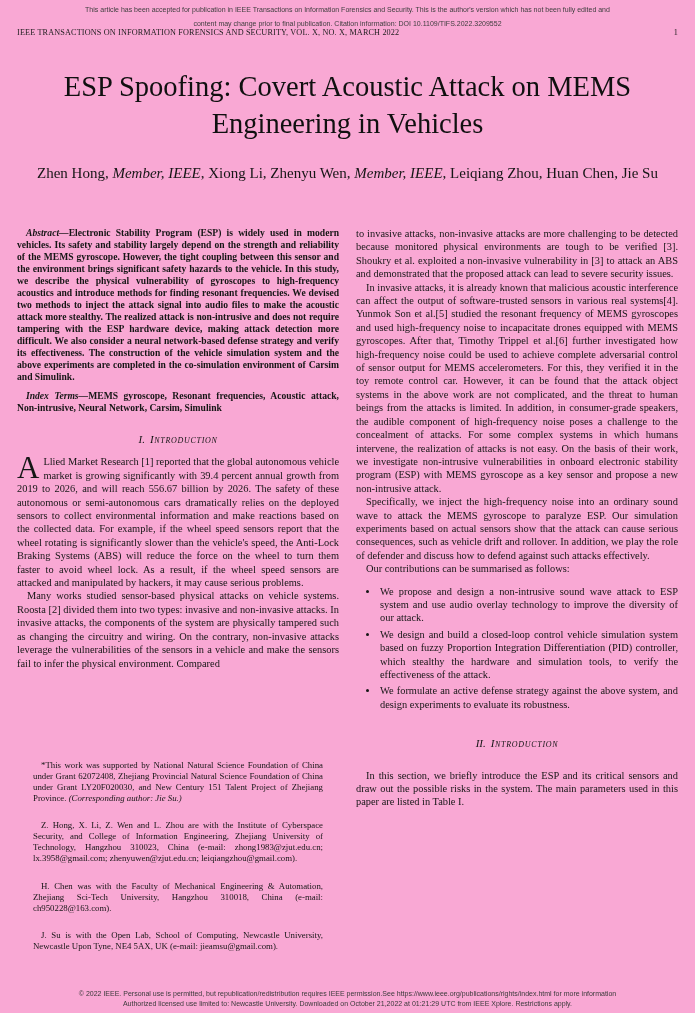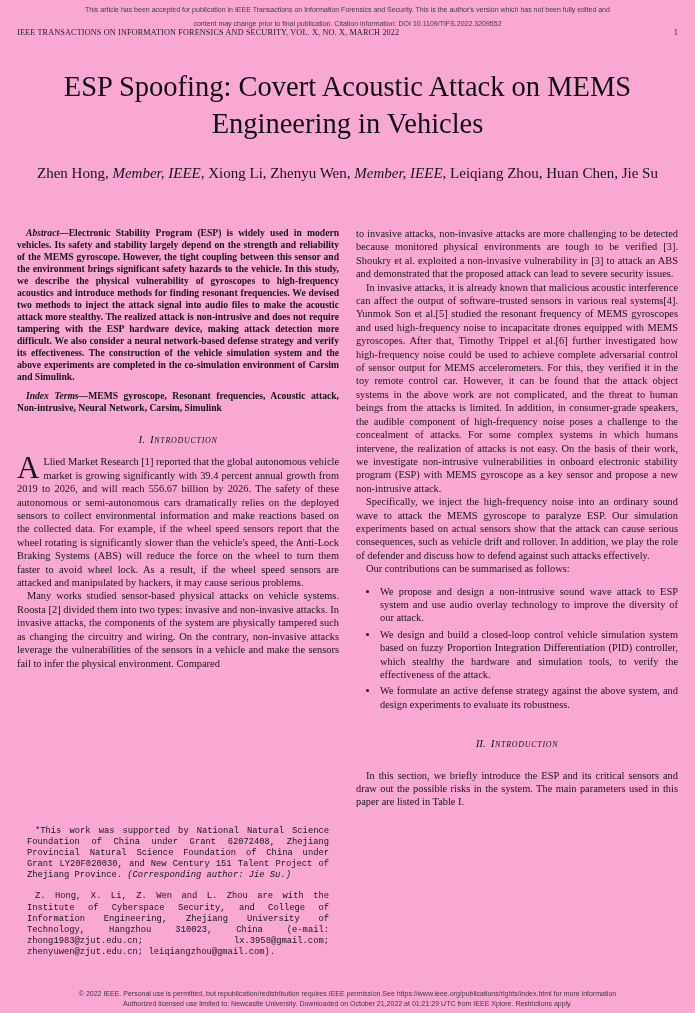--- a/index.html
+++ b/index.html
@@ -85,21 +85,21 @@
     float: left;
     font-size: 31px;
     line-height: 24px;
     padding: 1px 4px 0 0;
   }
   .footnotes {
     margin-top: auto;
     font-size: 8.8px;
     line-height: 11.1px;
   }
-  .footnotes p { text-indent: 8px; margin: 10px; font-family: Liberation Mono, monospace; }
+  .footnotes p { text-indent: 8px; margin: 16px; }
   .footnotes i { font-style: italic; }
   .bullets {
     margin: 9px 0 6px 0;
     padding-left: 23px;
     list-style-type: disc;
   }
   .bullets li { margin-bottom: 3px; padding-left: 1px; }
   .footer {
     position: absolute;
     bottom: 5px; left: 4px; right: 4px;
@@ -146,20 +146,22 @@
     </h2>
     <p>
       <span class="dropcap">A</span><span>Llied Market Research [1] reported that the global autonomous vehicle market is growing significantly with 39.4 percent annual growth from 2019 to 2026, and will reach 556.67 billion by 2026. The safety of these autonomous or semi-autonomous cars dramatically relies on the deployed sensors to collect environmental information and make reactions based on the collected data. For example, if the wheel speed sensors report that the wheel rotating is significantly slower than the vehicle's speed, the Anti-Lock Braking Systems (ABS) will reduce the force on the wheel to turn them faster to avoid wheel lock. As a result, if the wheel speed sensors are attacked and manipulated by hackers, it may cause serious problems.</span>
     </p>
     <p class="indent">Many works studied sensor-based physical attacks on vehicle systems. Roosta [2] divided them into two types: invasive and non-invasive attacks. In invasive attacks, the components of the system are physically tampered such as changing the circuitry and wiring. On the contrary, non-invasive attacks leverage the vulnerabilities of the sensors in a vehicle and make the sensors fail to infer the physical environment. Compared</p>
     <div class="footnotes">
       <p>
         <span>*This work was supported by National Natural Science Foundation of China under Grant 62072408, Zhejiang Provincial Natural Science Foundation of China under Grant LY20F020030, and New Century 151 Talent Project of Zhejiang Province. </span><i>(Corresponding author: Jie Su.)</i>
       </p>
       <p>Z. Hong, X. Li, Z. Wen and L. Zhou are with the Institute of Cyberspace Security, and College of Information Engineering, Zhejiang University of Technology, Hangzhou 310023, China (e-mail: zhong1983@zjut.edu.cn; lx.3958@gmail.com; zhenyuwen@zjut.edu.cn; leiqiangzhou@gmail.com).</p>
+      <p>H. Chen was with the Faculty of Mechanical Engineering &amp; Automation, Zhejiang Sci-Tech University, Hangzhou 310018, China (e-mail: ch950228@163.com).</p>
+      <p>J. Su is with the Open Lab, School of Computing, Newcastle University, Newcastle Upon Tyne, NE4 5AX, UK (e-mail: jieamsu@gmail.com).</p>
     </div>
   </div>
 
   <div class="col col-right">
     <p>to invasive attacks, non-invasive attacks are more challenging to be detected because monitored physical environments are tough to be verified [3]. Shoukry et al. exploited a non-invasive vulnerability in [3] to attack an ABS and demonstrated that the proposed attack can lead to severe security issues.</p>
     <p class="indent">In invasive attacks, it is already known that malicious acoustic interference can affect the output of software-trusted sensors in various real systems[4]. Yunmok Son et al.[5] studied the resonant frequency of MEMS gyroscopes and used high-frequency noise to incapacitate drones equipped with MEMS gyroscopes. After that, Timothy Trippel et al.[6] further investigated how high-frequency noise could be used to achieve complete adversarial control of sensor output for MEMS accelerometers. For this, they verified it in the toy remote control car. However, it can be found that the attack object systems in the above work are not complicated, and the threat to human beings from the attacks is limited. In addition, in consumer-grade speakers, the audible component of high-frequency noise poses a challenge to the concealment of attacks. For some complex systems in which humans intervene, the realization of attacks is not easy. On the basis of their work, we investigate non-intrusive vulnerabilities in onboard electronic stability program (ESP) with MEMS gyroscope as a key sensor and propose a new non-intrusive attack.</p>
     <p class="indent">Specifically, we inject the high-frequency noise into an ordinary sound wave to attack the MEMS gyroscope to paralyze ESP. Our simulation experiments based on actual sensors show that the attack can cause serious consequences, such as vehicle drift and rollover. In addition, we play the role of defender and discuss how to defend against such attacks effectively.</p>
     <p class="indent">Our contributions can be summarised as follows:</p>
     <ul class="bullets">
       <li><span>We propose and design a non-intrusive sound wave attack to ESP system and use audio overlay technology to improve the diversity of our attack.</span></li>

